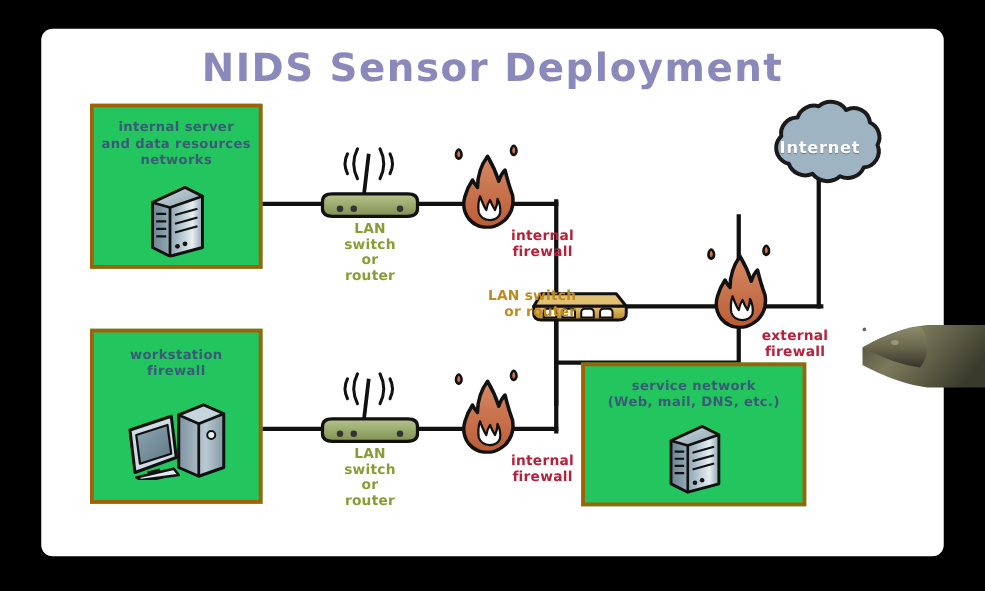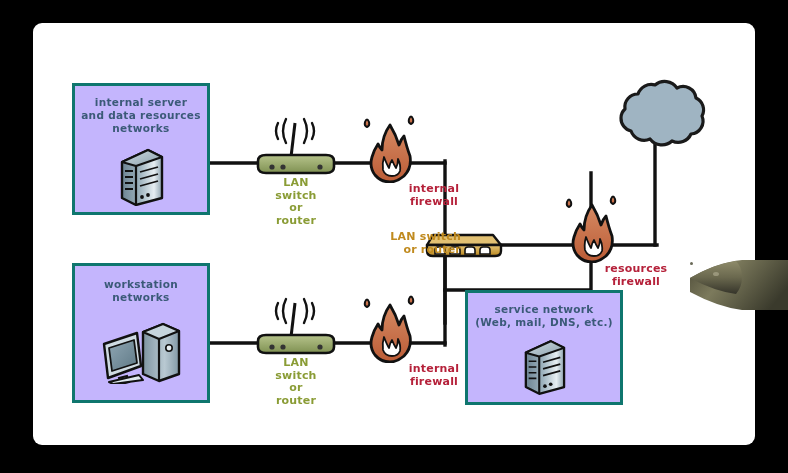--- a/index.html
+++ b/index.html
@@ -33,22 +33,22 @@
     color: #8b89bb;
     white-space: nowrap;
   }
 
   
   #wires { position: absolute; left: 0; top: 0; width: 722px; height: 422px; }
 
   
   .gbox {
     position: absolute;
-    background: #c4b5fd;
-    border: 3px solid #0f766e;
+    background: #22c55e;
+    border: 3px solid #a16207;
   }
   .gbox .glabel {
     position: absolute;
     left: 0; width: 100%;
     text-align: center;
     font-size: 10.5px;
     line-height: 13px;
     font-weight: 600;
     color: #3b5a78;
     letter-spacing: .3px;
@@ -86,20 +86,21 @@
   
   #pen { position: absolute; right: -4px; top: 248px; }
   #pendot { position: absolute; left: 690px; top: 262px; width: 3px; height: 3px; border-radius: 50%; background: #6a6a58; }
 </style>
 </head>
 <body>
 
 <div id="stage">
   <div id="board">
 
+    <div id="title">NIDS Sensor Deployment</div>
 
     <svg id="wires" viewBox="0 0 722 422">
       <g stroke="#111111" stroke-width="3.4" fill="none" stroke-linecap="square">
 
         <line x1="177" y1="140" x2="412" y2="140"></line>
 
         <line x1="177" y1="320" x2="412" y2="320"></line>
 
         <line x1="412" y1="138" x2="412" y2="322"></line>
 
@@ -146,21 +147,21 @@
             <line x1="22" y1="31" x2="40" y2="26"></line>
           <line x1="22" y1="38" x2="40" y2="33"></line>
         </g>
         <circle cx="24" cy="49" r="1.9" fill="#111"></circle>
           <circle cx="30" cy="47" r="1.9" fill="#111"></circle>
       </svg>
     </div>
 
     <div class="gbox" style="left:39px; top:240px; width:138px; height:140px;">
       <div class="glabel" style="top:12px;">workstation
-networks</div>
+firewall</div>
 
       <svg style="position:absolute; left:50%; top:52px; transform:translateX(-50%);" width="84" height="66" viewBox="0 0 84 66">
         <defs>
           <linearGradient id="twr" x1="0" y1="0" x2="1" y2="0">
             <stop offset="0" stop-color="#7e94a1"></stop>
               <stop offset="0.6" stop-color="#b9c9d2"></stop>
             <stop offset="1" stop-color="#8299a6"></stop>
           </linearGradient>
           <linearGradient id="scr" x1="0" y1="0" x2="1" y2="1">
             <stop offset="0" stop-color="#8fa6b3"></stop>
@@ -174,21 +175,21 @@
         <circle cx="70" cy="30" r="3.2" fill="#e9f0f4" stroke="#111" stroke-width="1.6"></circle>
 
         <polygon points="5,26 38,15 42,48 9,60" fill="#cfdbe2" stroke="#111" stroke-width="2.4" stroke-linejoin="round"></polygon>
         <polygon points="10,30 35,22 38,45 13,53" fill="url(#scr)" stroke="#111" stroke-width="1.8" stroke-linejoin="round"></polygon>
 
         <polygon points="20,60 28,58 30,64 22,66" fill="#cfdbe2" stroke="#111" stroke-width="2"></polygon>
         <polygon points="10,64 40,57 44,62 14,66" fill="#dfe9ee" stroke="#111" stroke-width="2" stroke-linejoin="round"></polygon>
       </svg>
     </div>
 
-    <div class="gbox" style="left:432px; top:267px; width:158px; height:115px;">
+    <div class="gbox" style="left:432px; top:267px; width:180px; height:115px;">
       <div class="glabel" style="top:10px;">service network
 (Web, mail, DNS, etc.)</div>
       <svg style="position:absolute; left:50%; top:44px; transform:translateX(-50%);" width="44" height="60" viewBox="0 0 46 58">
         <polygon points="4,14 30,2 44,9 44,50 18,57 4,50" fill="url(#svr1)" stroke="#111" stroke-width="2.4" stroke-linejoin="round"></polygon>
         <polygon points="4,14 30,2 44,9 18,18" fill="url(#svr1t)" stroke="#111" stroke-width="2.2" stroke-linejoin="round"></polygon>
         <line x1="18" y1="18" x2="18" y2="57" stroke="#111" stroke-width="2.2"></line>
         <g stroke="#111" stroke-width="1.8">
           <line x1="7" y1="23" x2="15" y2="23"></line>
             <line x1="7" y1="29" x2="15" y2="29"></line>
           <line x1="7" y1="35" x2="15" y2="35"></line>
@@ -302,39 +303,40 @@
 
     <div class="node" style="left:520px; top:170px; width:78px; height:96px;">
       <svg width="78" height="70" viewBox="0 0 78 70">
         <path d="M14 9 q2 -5 4 0 q1 4 -2 5 q-3 -1 -2 -5z" fill="url(#fl1)" stroke="#111" stroke-width="2"></path>
         <path d="M58 6 q2 -5 4 0 q1 4 -2 5 q-3 -1 -2 -5z" fill="url(#fl1)" stroke="#111" stroke-width="2"></path>
         <path d="M39 12
                  q6 10 9 20 q2 -6 5 -9 q3 12 6 20 q2 12 -6 20 q-7 6 -14 6 q-9 0 -15 -7
                  q-6 -8 -3 -18 q2 -7 6 -13 q2 4 4 6 q0 -14 8 -25z" fill="url(#fl1)" stroke="#111" stroke-width="2.8" stroke-linejoin="round"></path>
         <path d="M33 44 q3 8 5 11 q1 -5 3 -8 q2 5 4 8 q2 -4 2 -9 q3 6 2 12 q-2 5 -8 5 q-7 0 -9 -6 q-1 -7 1 -13z" fill="#ffffff" stroke="#111" stroke-width="1.8" stroke-linejoin="round"></path>
       </svg>
-      <div class="cap cap-red" style="top:70px;">resources
+      <div class="cap cap-red" style="top:70px;">external
 firewall</div>
     </div>
 
     <div class="node" style="left:562px; top:56px; width:122px; height:80px;">
       <svg width="122" height="80" viewBox="0 0 122 80">
         <path d="M30 30
                  a13 13 0 0 1 13 -15
                  a14 14 0 0 1 17 -9
                  a15 15 0 0 1 22 3
                  a13 13 0 0 1 19 10
                  a13 13 0 0 1 6 18
                  a13 13 0 0 1 -11 18
                  a14 14 0 0 1 -19 7
                  a15 15 0 0 1 -22 -2
                  a14 14 0 0 1 -19 -8
                  a13 13 0 0 1 -10 -13
                  a12 12 0 0 1 4 -9 z" fill="#9fb4c2" stroke="#1a1a1a" stroke-width="3.2" stroke-linejoin="round"></path>
       </svg>
+      <div class="cloudtxt" style="top:32px;">Internet</div>
     </div>
 
   </div>
 
   <svg id="pen" width="112" height="70" viewBox="0 0 112 70">
     <defs>
       <linearGradient id="peng" x1="0" y1="0" x2="1" y2="0.4">
         <stop offset="0" stop-color="#4d4b38"></stop>
           <stop offset="0.4" stop-color="#7c7a5c"></stop>
         <stop offset="1" stop-color="#3a3a2c"></stop>

